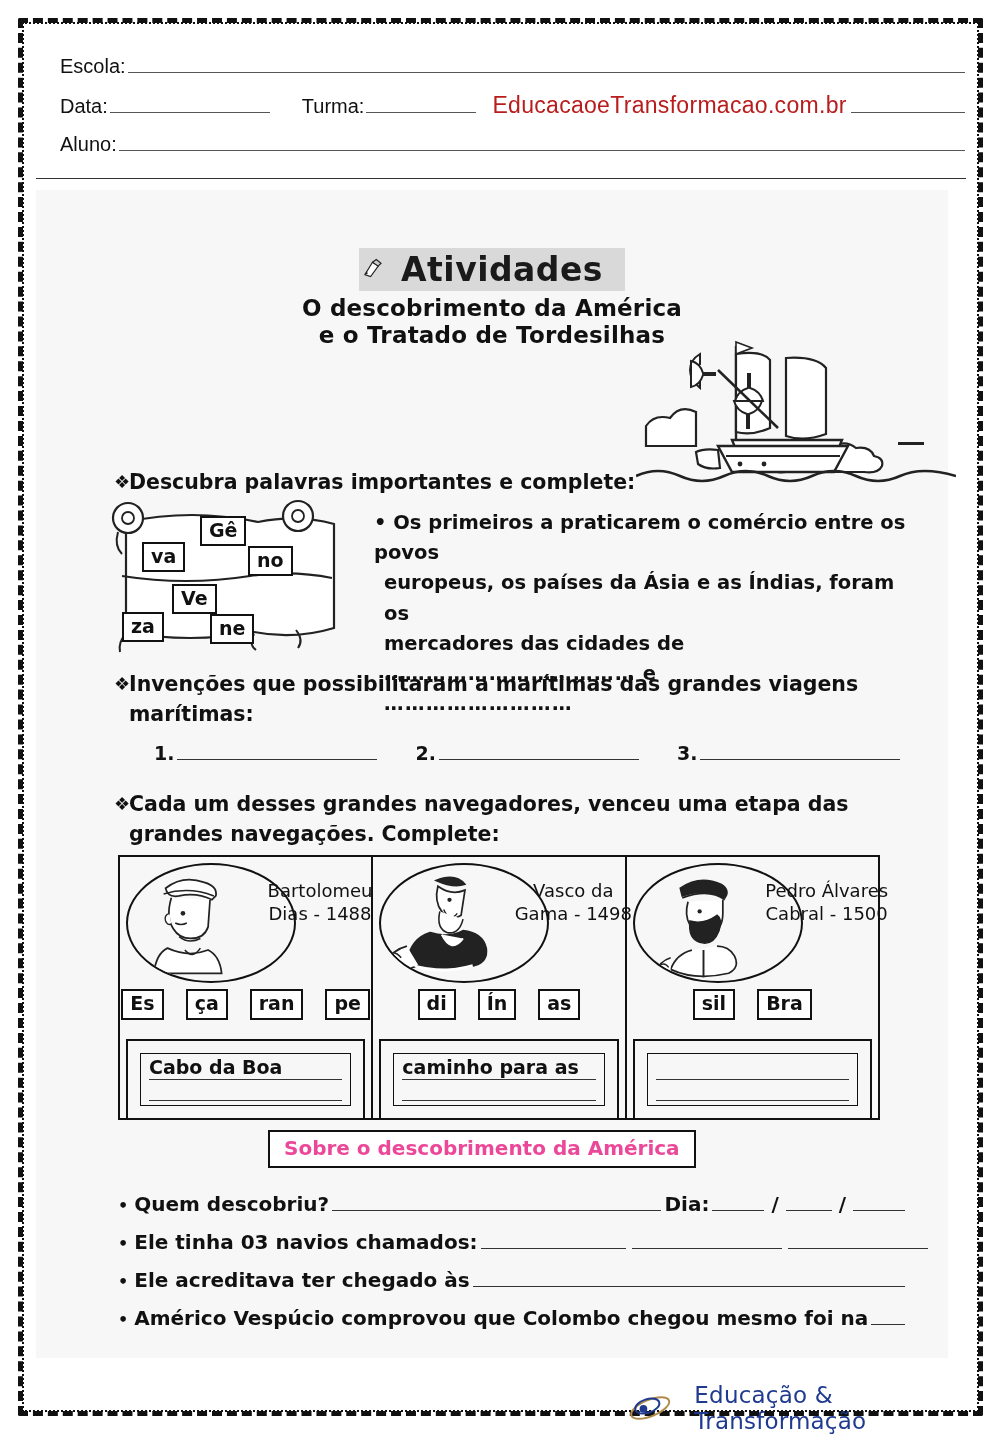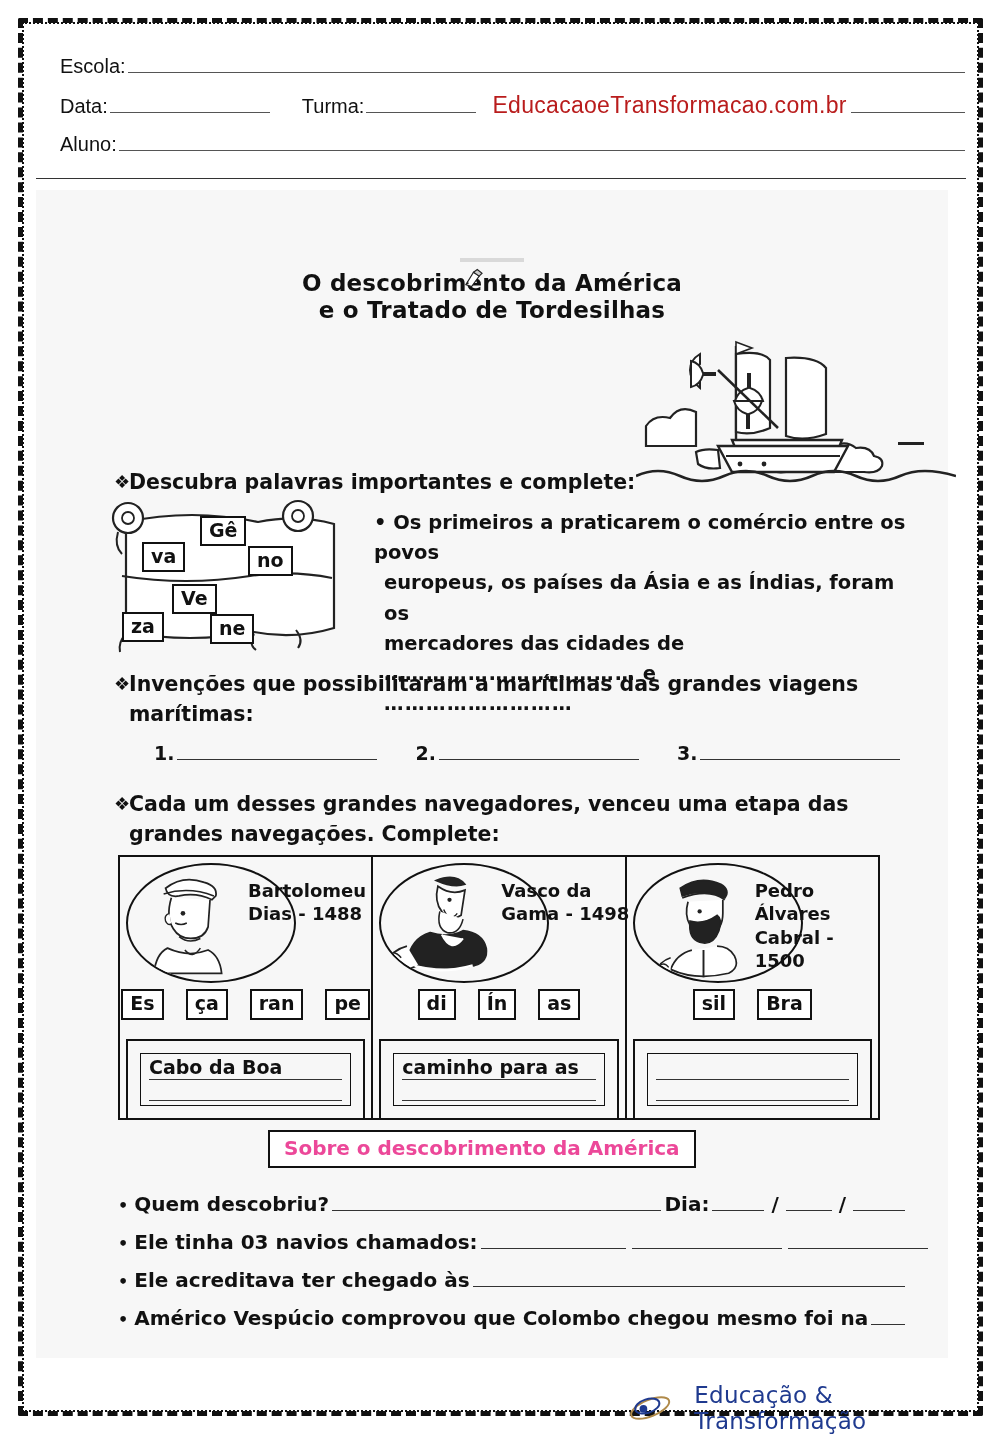--- a/index.html
+++ b/index.html
@@ -140,24 +140,24 @@
     padding: 6px;
   }
   .nav-panel:last-child { border-right: none; }
   .portrait-oval {
     position: absolute; left: 6px; top: 6px;
     width: 170px; height: 120px;
     border: 2px solid #111; border-radius: 50%;
     background: #f7f7f7; overflow: hidden;
   }
   .nav-name {
-    position: absolute; left: 128px; top: 22px; width: 128px;
-    font-family: "DejaVu Sans", sans-serif;
-    font-weight: bold; font-size: 18px; color: #111;
-    line-height: 1.3; text-align: left;
+    position: absolute; left: 136px; top: 22px; width: 128px;
+    font-family: "DejaVu Sans", sans-serif;
+    font-weight: normal; font-size: 18px; color: #111;
+    line-height: 1.3; text-align: center;
   }
   .syl-row {
     position: absolute; left: 0; top: 132px; width: 100%;
     display: flex; justify-content: center; gap: 22px;
   }
   .syl-box {
     border: 2.5px solid #111; background: #ffffff;
     font-family: "DejaVu Sans", sans-serif;
     font-weight: bold; font-size: 19px; color: #111;
     padding: 3px 7px 5px; line-height: 1;
@@ -251,20 +251,21 @@
 
     <div class="tick-mark"></div>
 
     <div class="title-wrap">
       <span class="ativ-banner">
         <svg class="pencil" viewBox="0 0 40 20">
           <polygon points="2,17 10,4 16,8 8,19" fill="#fff" stroke="#222" stroke-width="1.2"></polygon>
           <polygon points="10,4 14,1 19,5 16,8" fill="#ccc" stroke="#222" stroke-width="1.2"></polygon>
           <polygon points="2,17 5,16 4,13" fill="#222"></polygon>
         </svg>
+        <span class="ativ-text">Atividades</span>
       </span>
       <div class="subtitle">O descobrimento da América</div>
       <div class="subtitle" style="margin-top:0">e o Tratado de Tordesilhas</div>
     </div>
 
     <svg class="ship" viewBox="0 0 320 160">
       <path d="M150,118 q10,-8 26,-6 q8,-10 22,-6 q12,-6 22,2 q14,-2 18,8 q10,2 8,10 q-4,8 -18,6 l-78,0 q-14,2 -16,-6 q-4,-6 16,-8 z" fill="#fff" stroke="#222" stroke-width="2.2"></path>
       <path d="M10,86 q8,-12 24,-8 q10,-14 26,-6 l0,34 l-50,0 z" fill="#fff" stroke="#222" stroke-width="2.2"></path>
       <line x1="100" y1="6" x2="100" y2="108" stroke="#222" stroke-width="2.4"></line>
       <path d="M100,14 q26,-4 34,6 l0,68 q-18,8 -34,4 z" fill="#fff" stroke="#222" stroke-width="2.2"></path>

